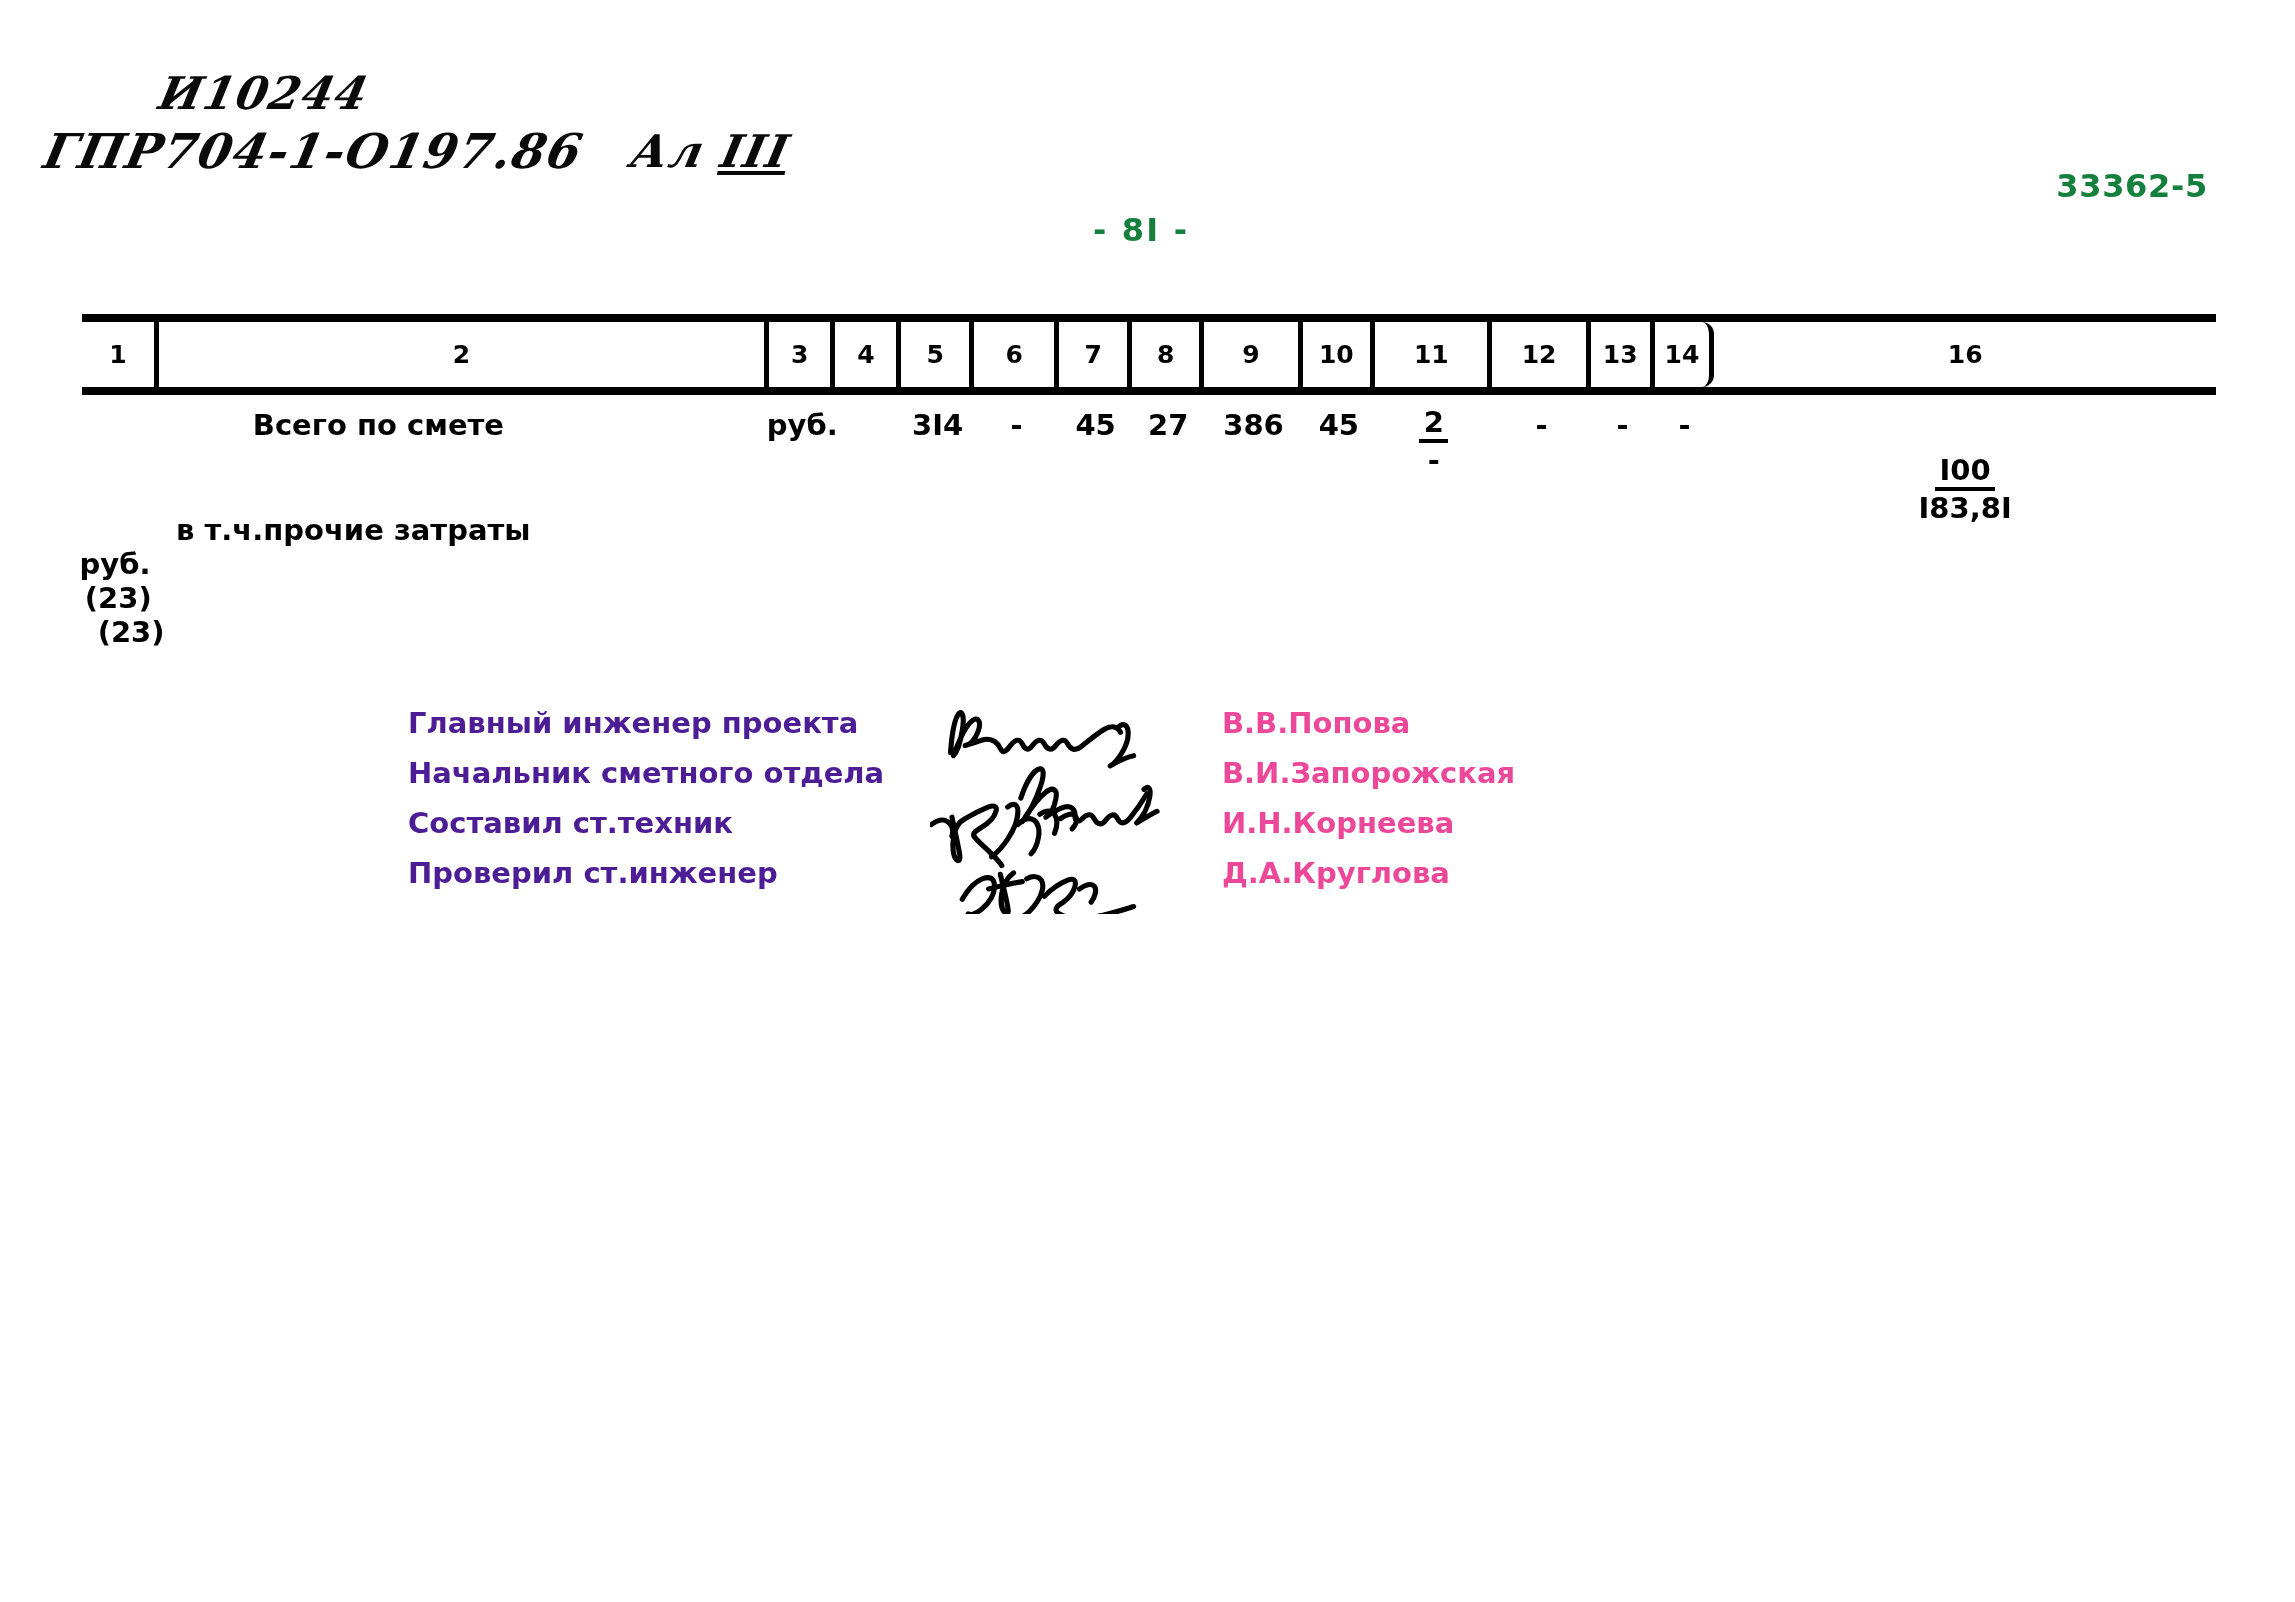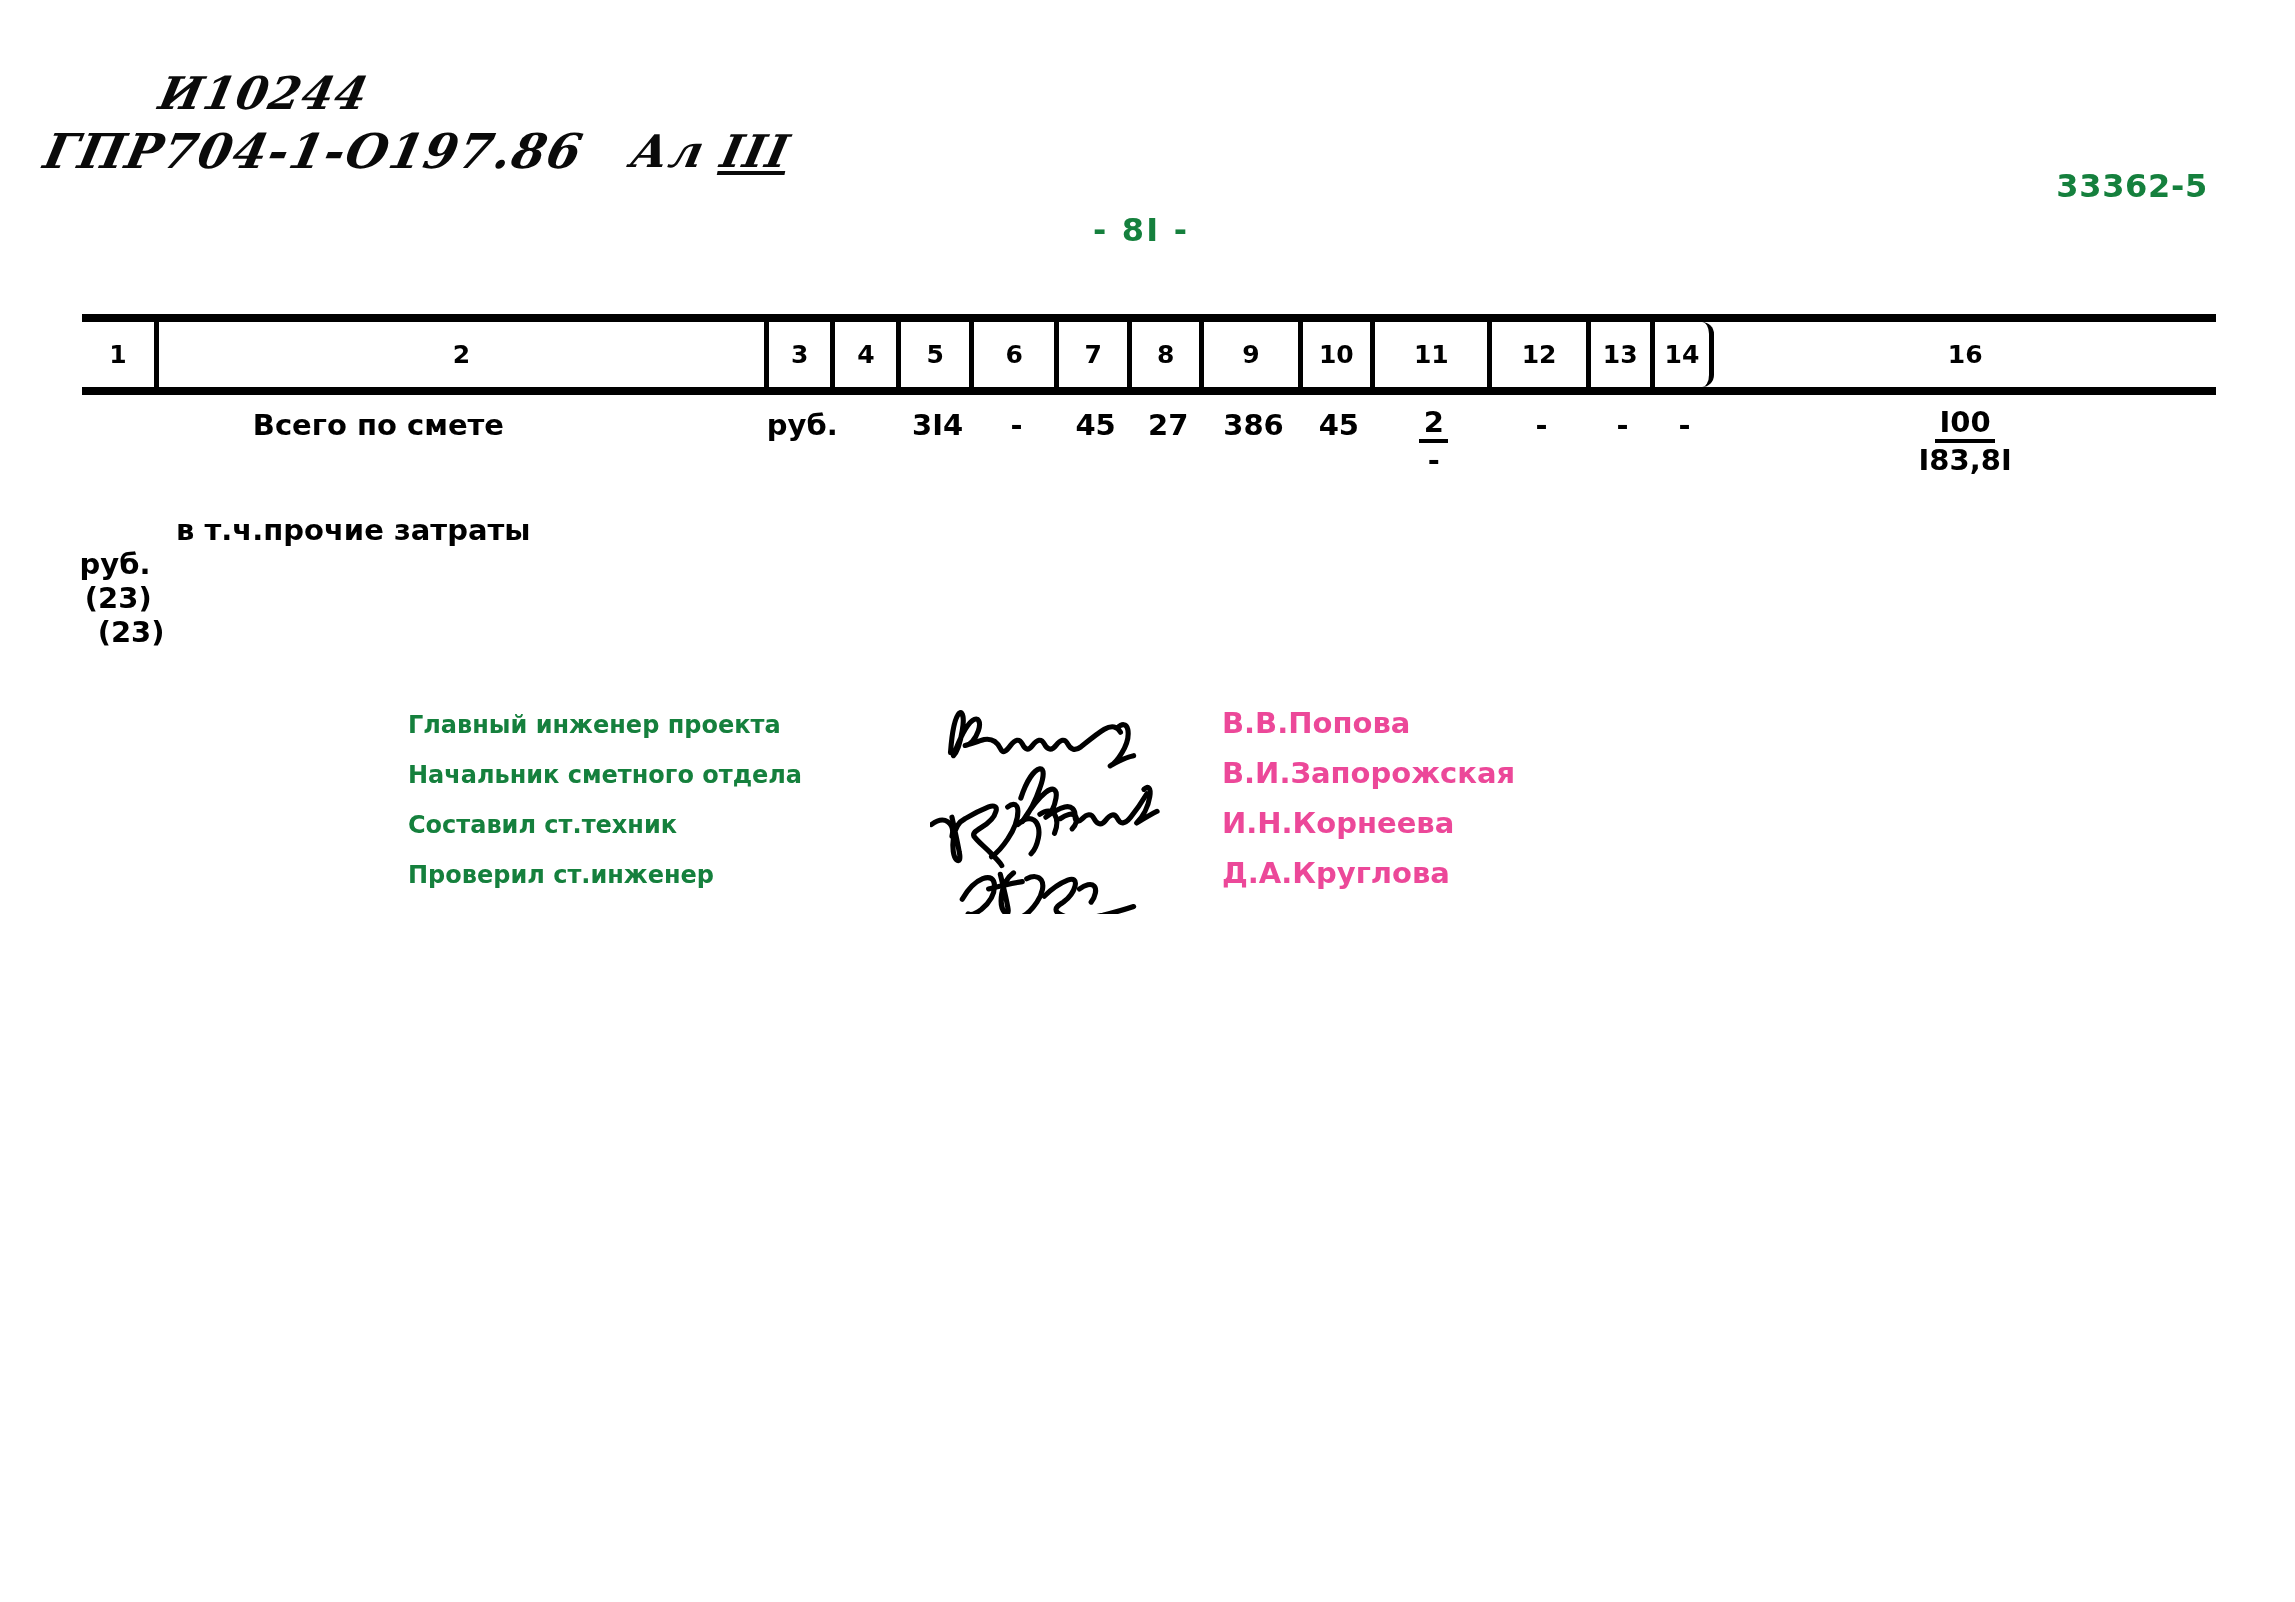--- a/index.html
+++ b/index.html
@@ -155,22 +155,22 @@
   }
   .sign-row {
     display: flex;
     align-items: baseline;
     height: 50px;
   }
   .sign-role {
     width: 528px;
     font-family: "DejaVu Sans", sans-serif;
     font-weight: 700;
-    font-size: 24px;
-    color: #15803d;
+    font-size: 29px;
+    color: #4c1d95;
     white-space: nowrap;
   }
   .sign-gap { width: 286px; }
   .sign-name {
     font-family: "DejaVu Sans", sans-serif;
     font-weight: 700;
     font-size: 29px;
     color: #ec4899;
     white-space: nowrap;
   }
@@ -235,21 +235,21 @@
       <div class="dcell" style="width: 3.4%;">45</div>
       <div class="dcell" style="width: 5.5%;">
         <span class="frac">
           <span class="num">2</span>
           <span class="den">-</span>
         </span>
       </div>
       <div class="dcell" style="width: 4.6%;">-</div>
       <div class="dcell" style="width: 3%;">-</div>
       <div class="dcell" style="width: 2.8%;">-</div>
-      <div class="dcell" style="width: 23.5%;">
+      <div class="dcell" style="width: 23.5%; margin-top: 48px;">
         <span class="frac">
           <span class="num">I00</span>
           <span class="den">I83,8I</span>
         </span>
       </div>
     </div>
   <div class="drow" id="row-other">
       <div class="dcell" style="width: 3.6%;"></div>
       <div class="dcell left" style="width: 28.6%;">в т.ч.прочие затраты</div>
       <div class="dcell" style="width: 3.1%;">руб.</div>

